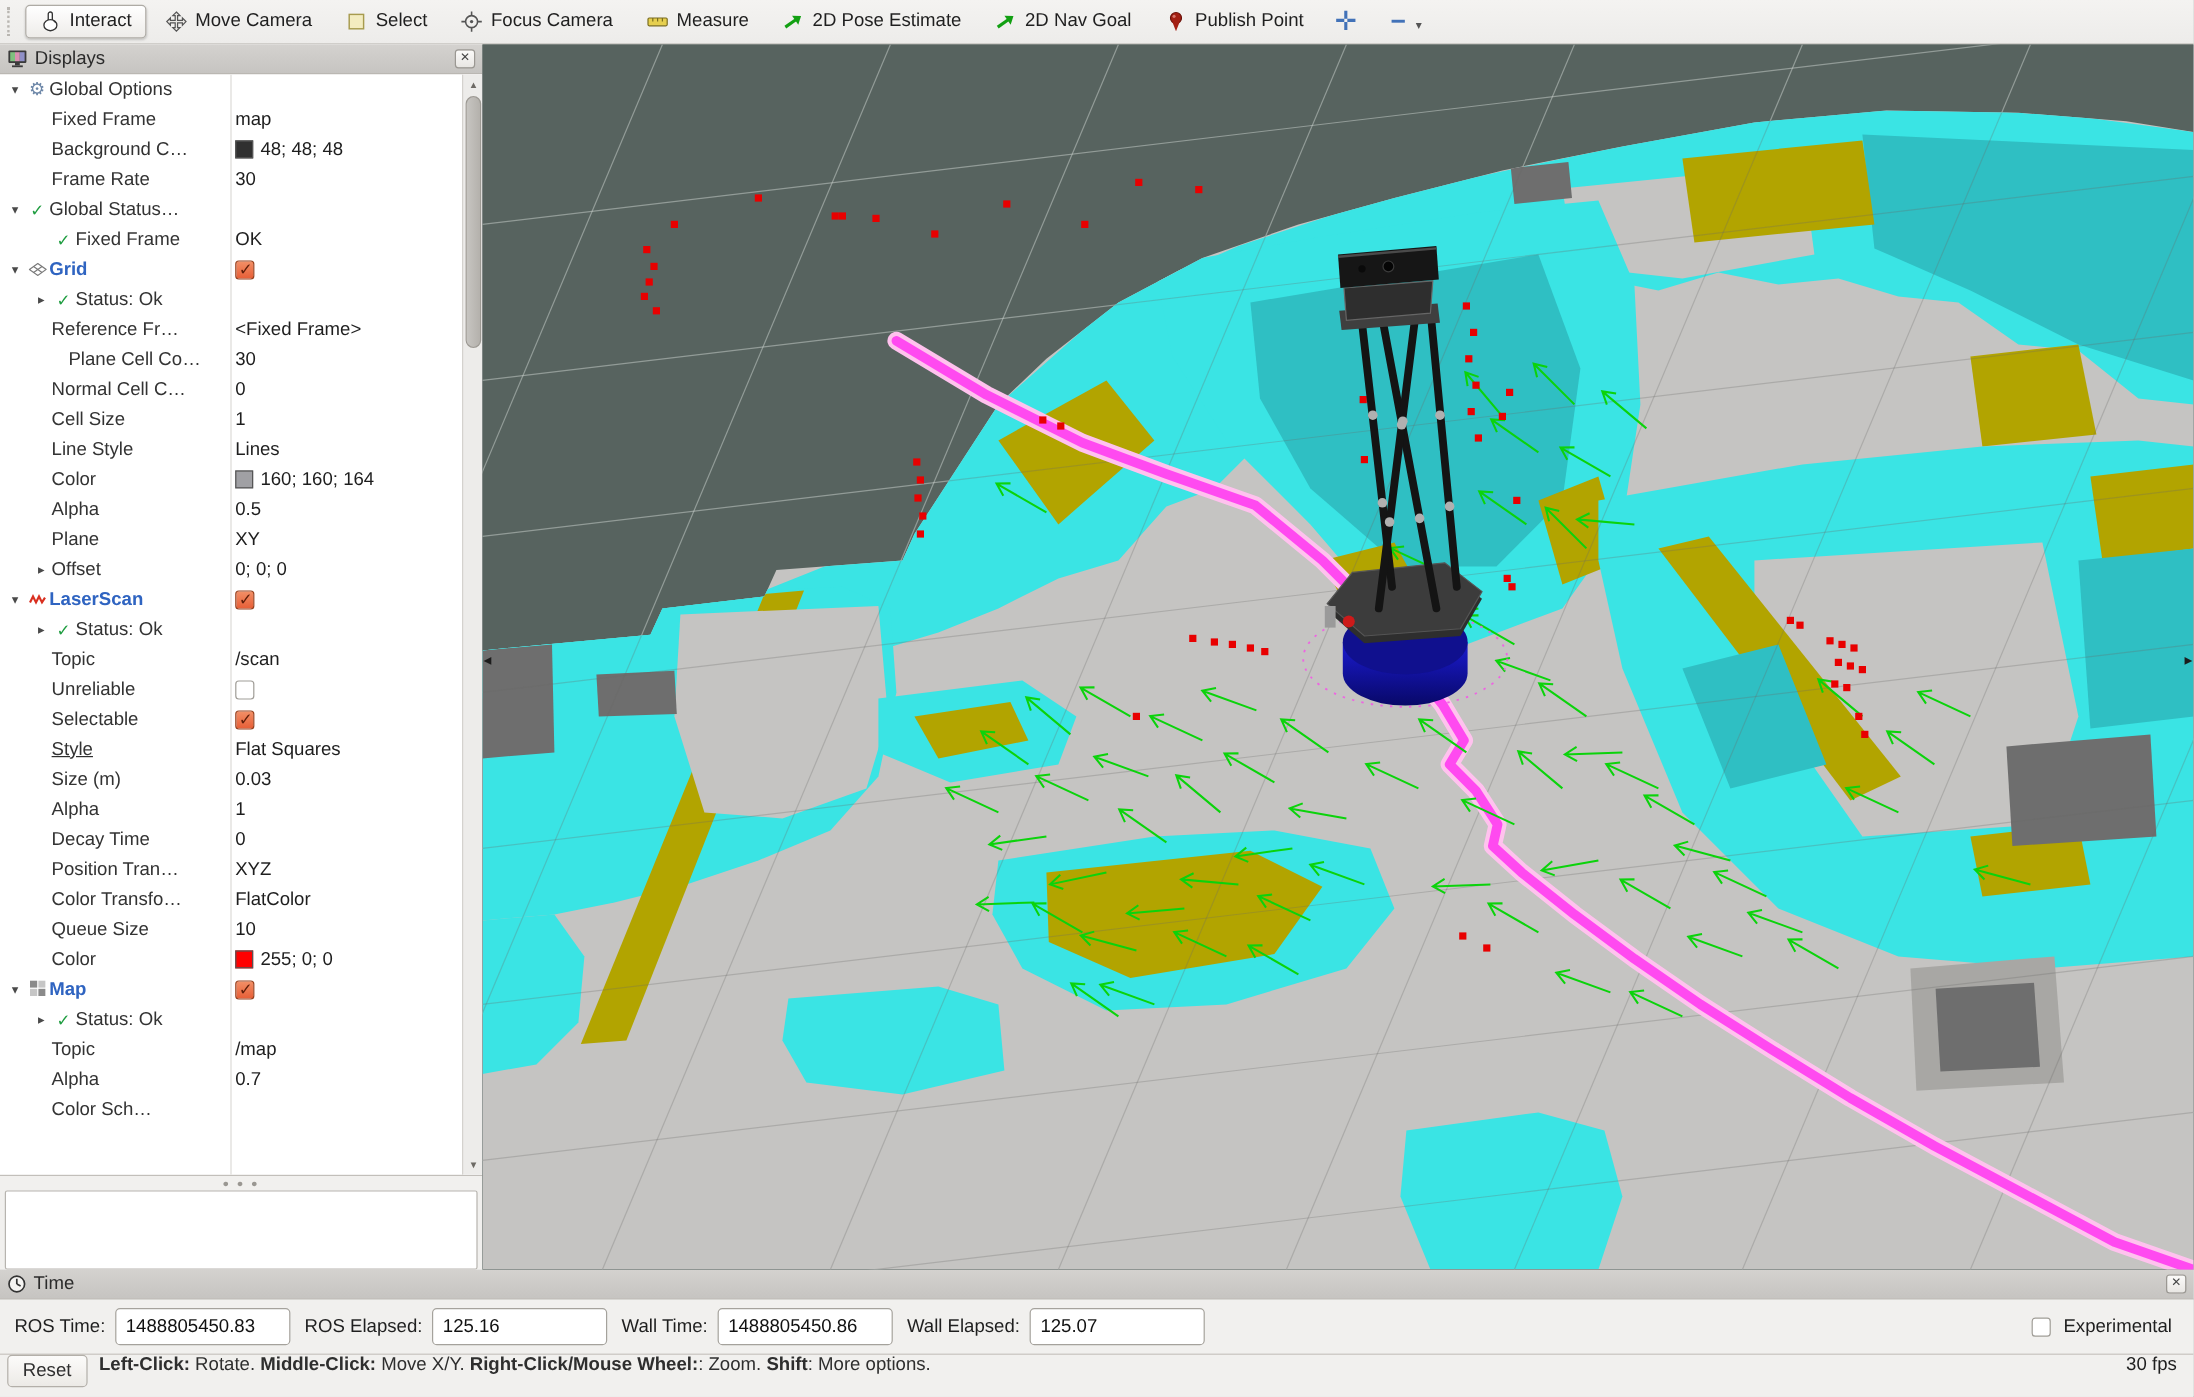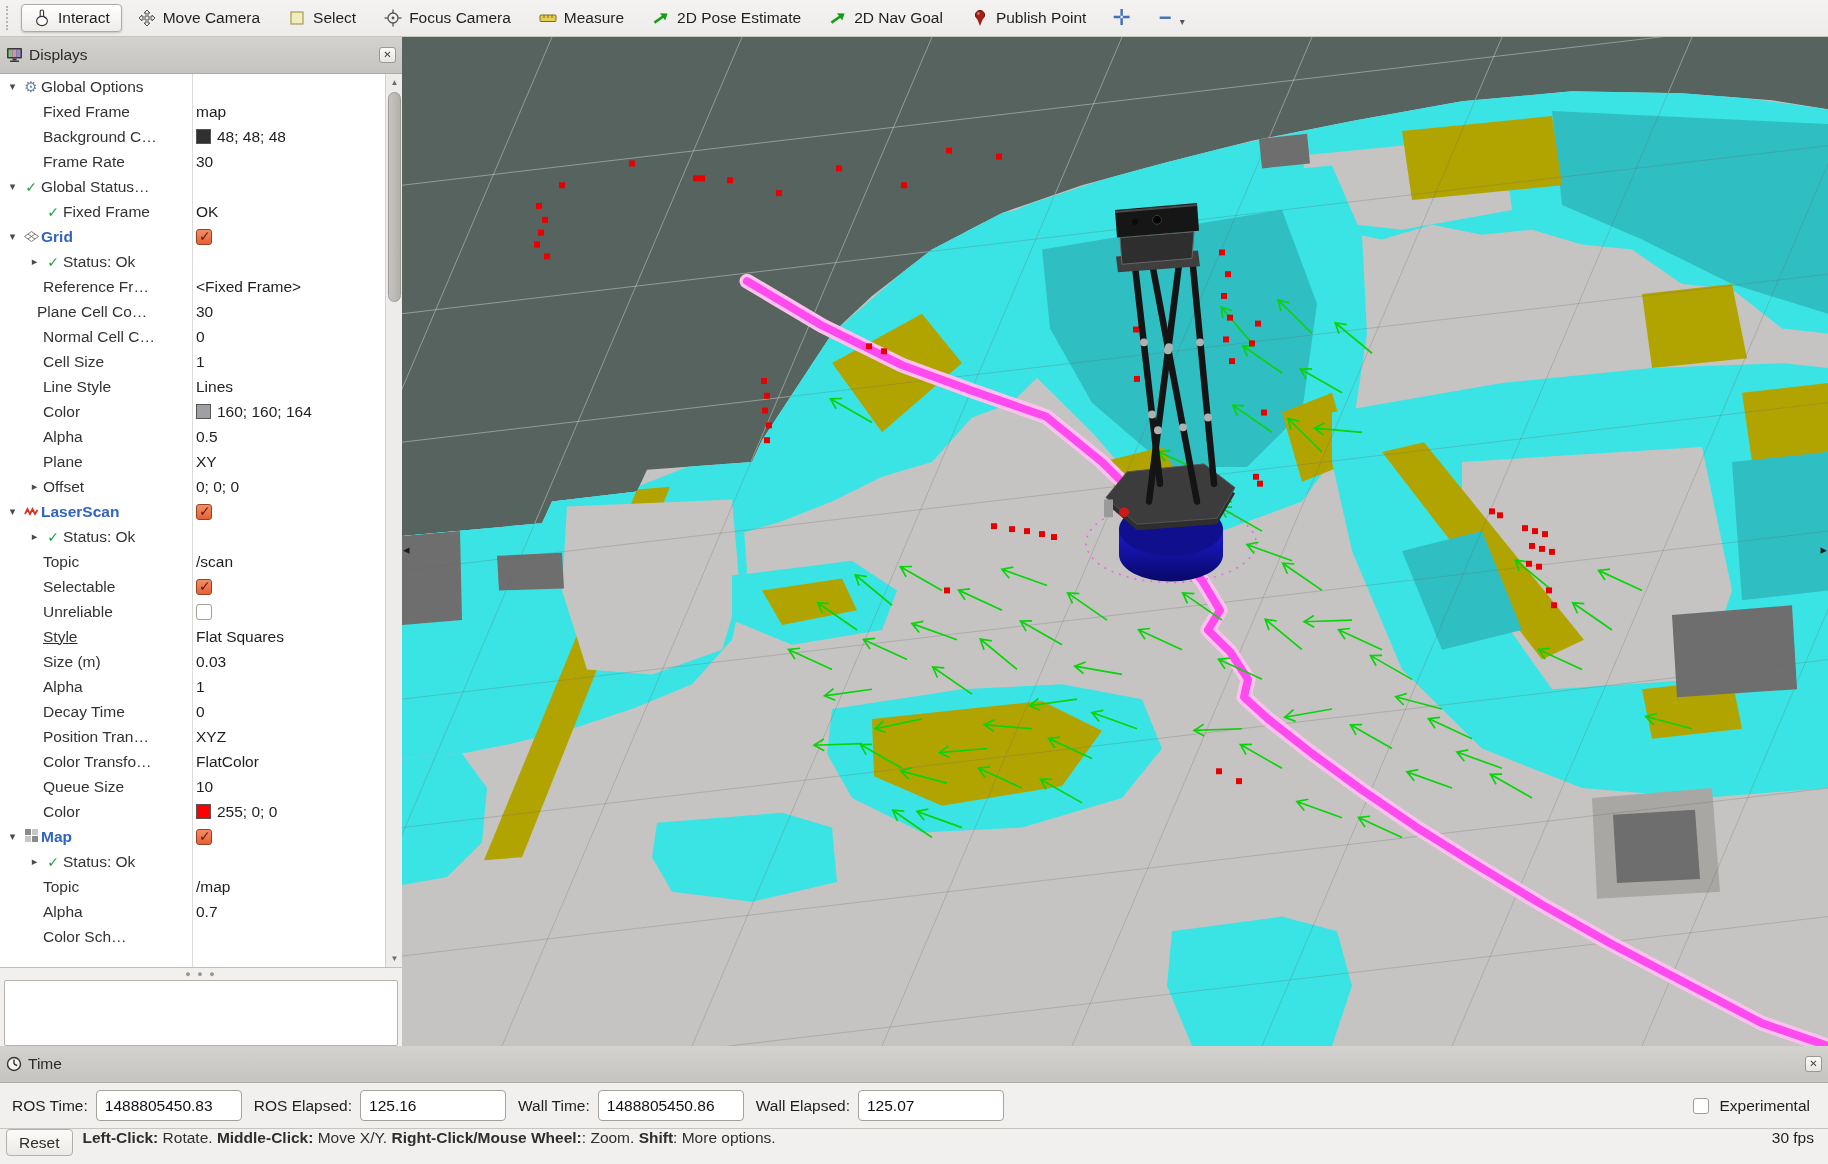--- a/index.html
+++ b/index.html
@@ -15,21 +15,21 @@
     color:#1f1f1f; border:1px solid transparent; border-radius:4px; white-space:nowrap; }
   .titem.active { background:linear-gradient(#ffffff,#eeece9); border-color:#aeaba5;
     box-shadow:0 1px 2px rgba(0,0,0,.18); }
   .tplus { font-size:22px; font-weight:bold; color:#4272b8; padding:0 10px; }
   .tminus { font-size:22px; font-weight:bold; color:#4272b8; padding:0 2px 0 14px; }
   .tcaret { font-size:10px; color:#555; padding:6px 6px 0 2px; }
 
   
   #main { flex:1; display:flex; min-height:0; }
   #left-panel { width:402px; flex:none; display:flex; flex-direction:column; background:#f1f0ee; }
-  .panel-header { height:37px; flex:none; display:flex; align-items:center; gap:6px; padding:0 6px;
+  .panel-header { height:25px; flex:none; display:flex; align-items:center; gap:6px; padding:0 6px;
     background:linear-gradient(#d4d2cf,#c6c4c1); border-bottom:1px solid #aeaba6; font-size:15.5px; }
   .panel-title { flex:1; color:#2b2b2b; }
   .panel-close { width:17px; height:16px; border:1px solid #9b9893; border-radius:3px;
     background:linear-gradient(#fbfaf9,#e8e6e3); font-size:10px; line-height:14px; text-align:center;
     color:#444; font-weight:bold; }
 
   #tree { flex:1; position:relative; background:#fff; overflow:hidden;
     border-bottom:1px solid #c2bfba; }
   #tree-rows { position:absolute; left:0; top:0; right:17px; }
   .coldiv { position:absolute; left:192px; top:0; bottom:0; width:1px; background:#dddbd7; }
@@ -253,21 +253,21 @@
               </div>
             </div>
             <div class="trow">
               <div class="tlabel" style="padding-left: 26px;">
                 <span class="texp"></span>
                 <span class="tname">Reference Fr…</span>
               </div>
               <div class="tval">&lt;Fixed Frame&gt;</div>
             </div>
             <div class="trow">
-              <div class="tlabel" style="padding-left: 20px;">
+              <div class="tlabel" style="padding-left: 40px;">
                 <span class="texp"></span>
                 <span class="tname">Plane Cell Co…</span>
               </div>
               <div class="tval">30</div>
             </div>
             <div class="trow">
               <div class="tlabel" style="padding-left: 26px;">
                 <span class="texp"></span>
                 <span class="tname">Normal Cell C…</span>
               </div>
@@ -337,33 +337,33 @@
             <div class="trow">
               <div class="tlabel" style="padding-left: 26px;">
                 <span class="texp"></span>
                 <span class="tname">Topic</span>
               </div>
               <div class="tval">/scan</div>
             </div>
             <div class="trow">
               <div class="tlabel" style="padding-left: 26px;">
                 <span class="texp"></span>
+                <span class="tname">Unreliable</span>
+              </div>
+              <div class="tval">
+                <span class="cb"></span>
+              </div>
+            </div>
+            <div class="trow">
+              <div class="tlabel" style="padding-left: 26px;">
+                <span class="texp"></span>
                 <span class="tname">Selectable</span>
               </div>
               <div class="tval">
                 <span class="cb on"></span>
-              </div>
-            </div>
-            <div class="trow">
-              <div class="tlabel" style="padding-left: 26px;">
-                <span class="texp"></span>
-                <span class="tname">Unreliable</span>
-              </div>
-              <div class="tval">
-                <span class="cb"></span>
               </div>
             </div>
             <div class="trow">
               <div class="tlabel" style="padding-left: 26px; text-decoration: underline;">
                 <span class="texp"></span>
                 <span class="tname">Style</span>
               </div>
               <div class="tval">Flat Squares</div>
             </div>
             <div class="trow">

